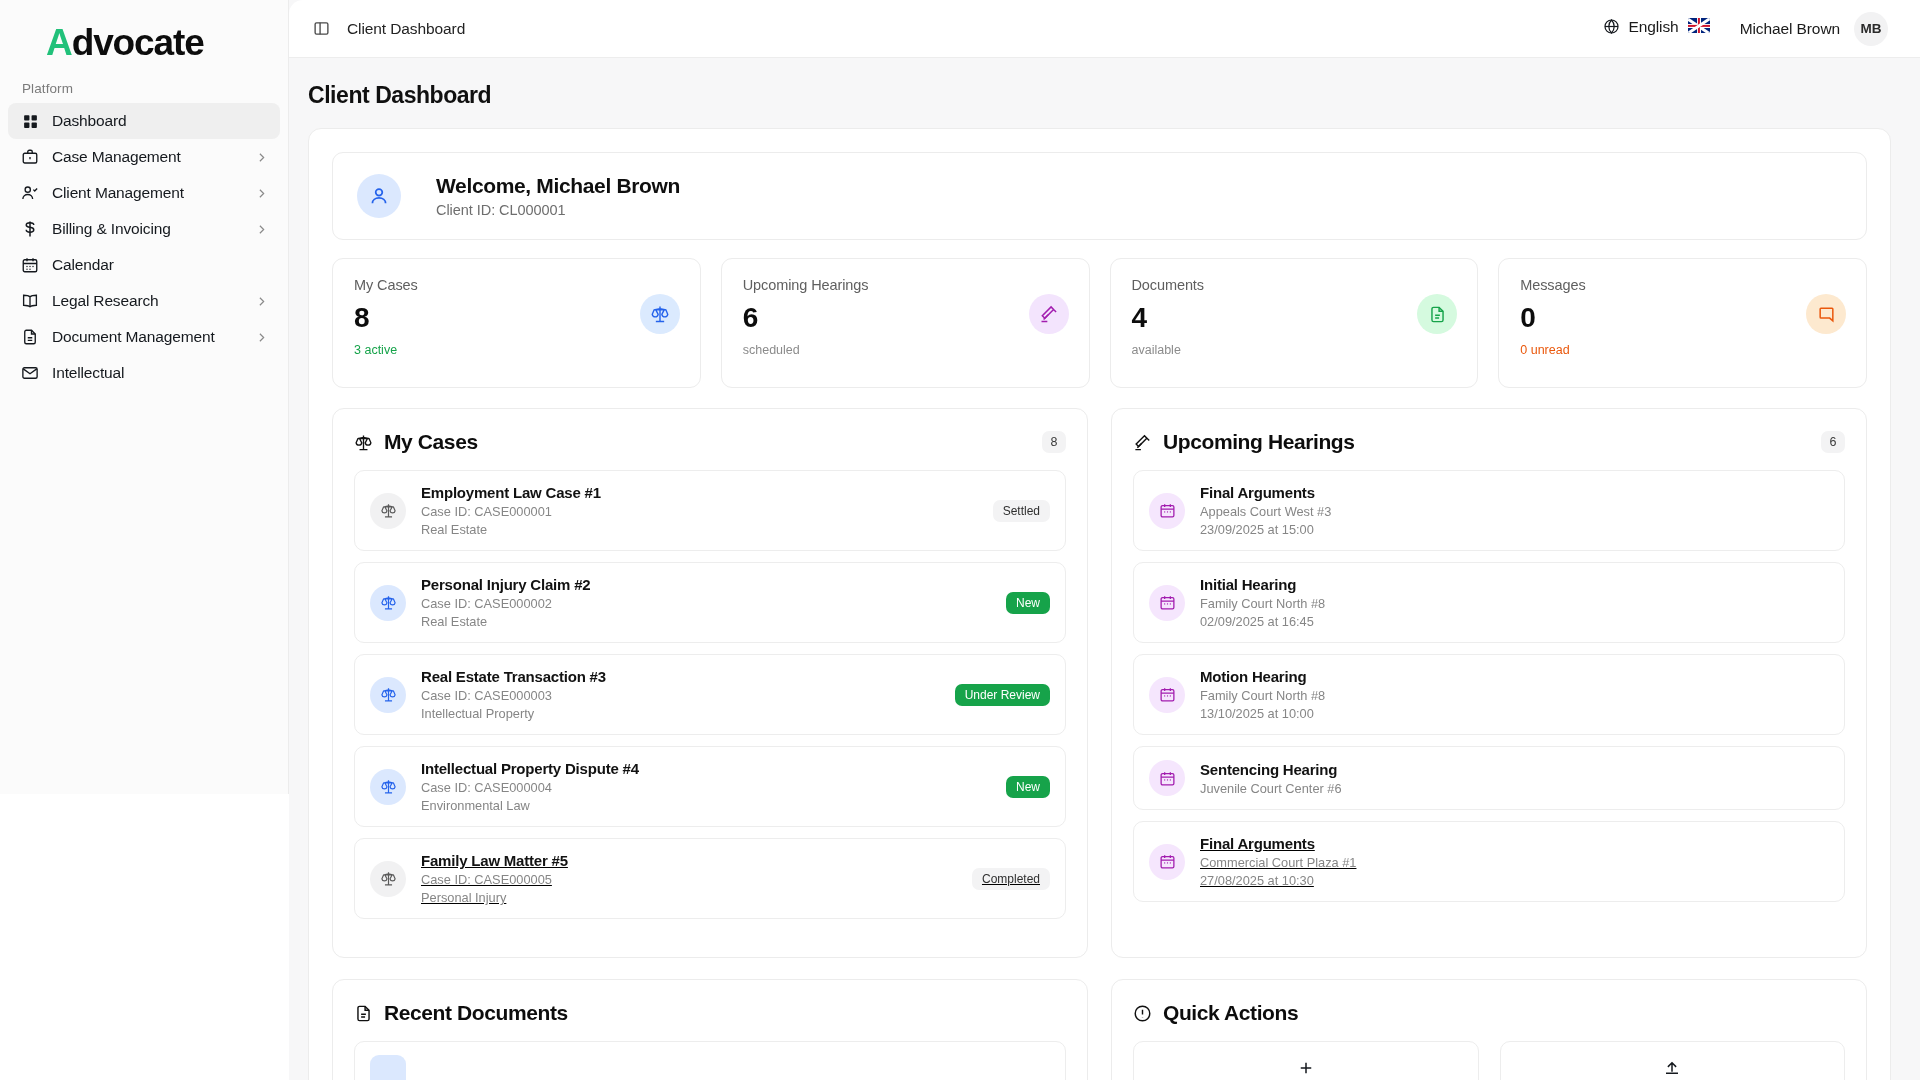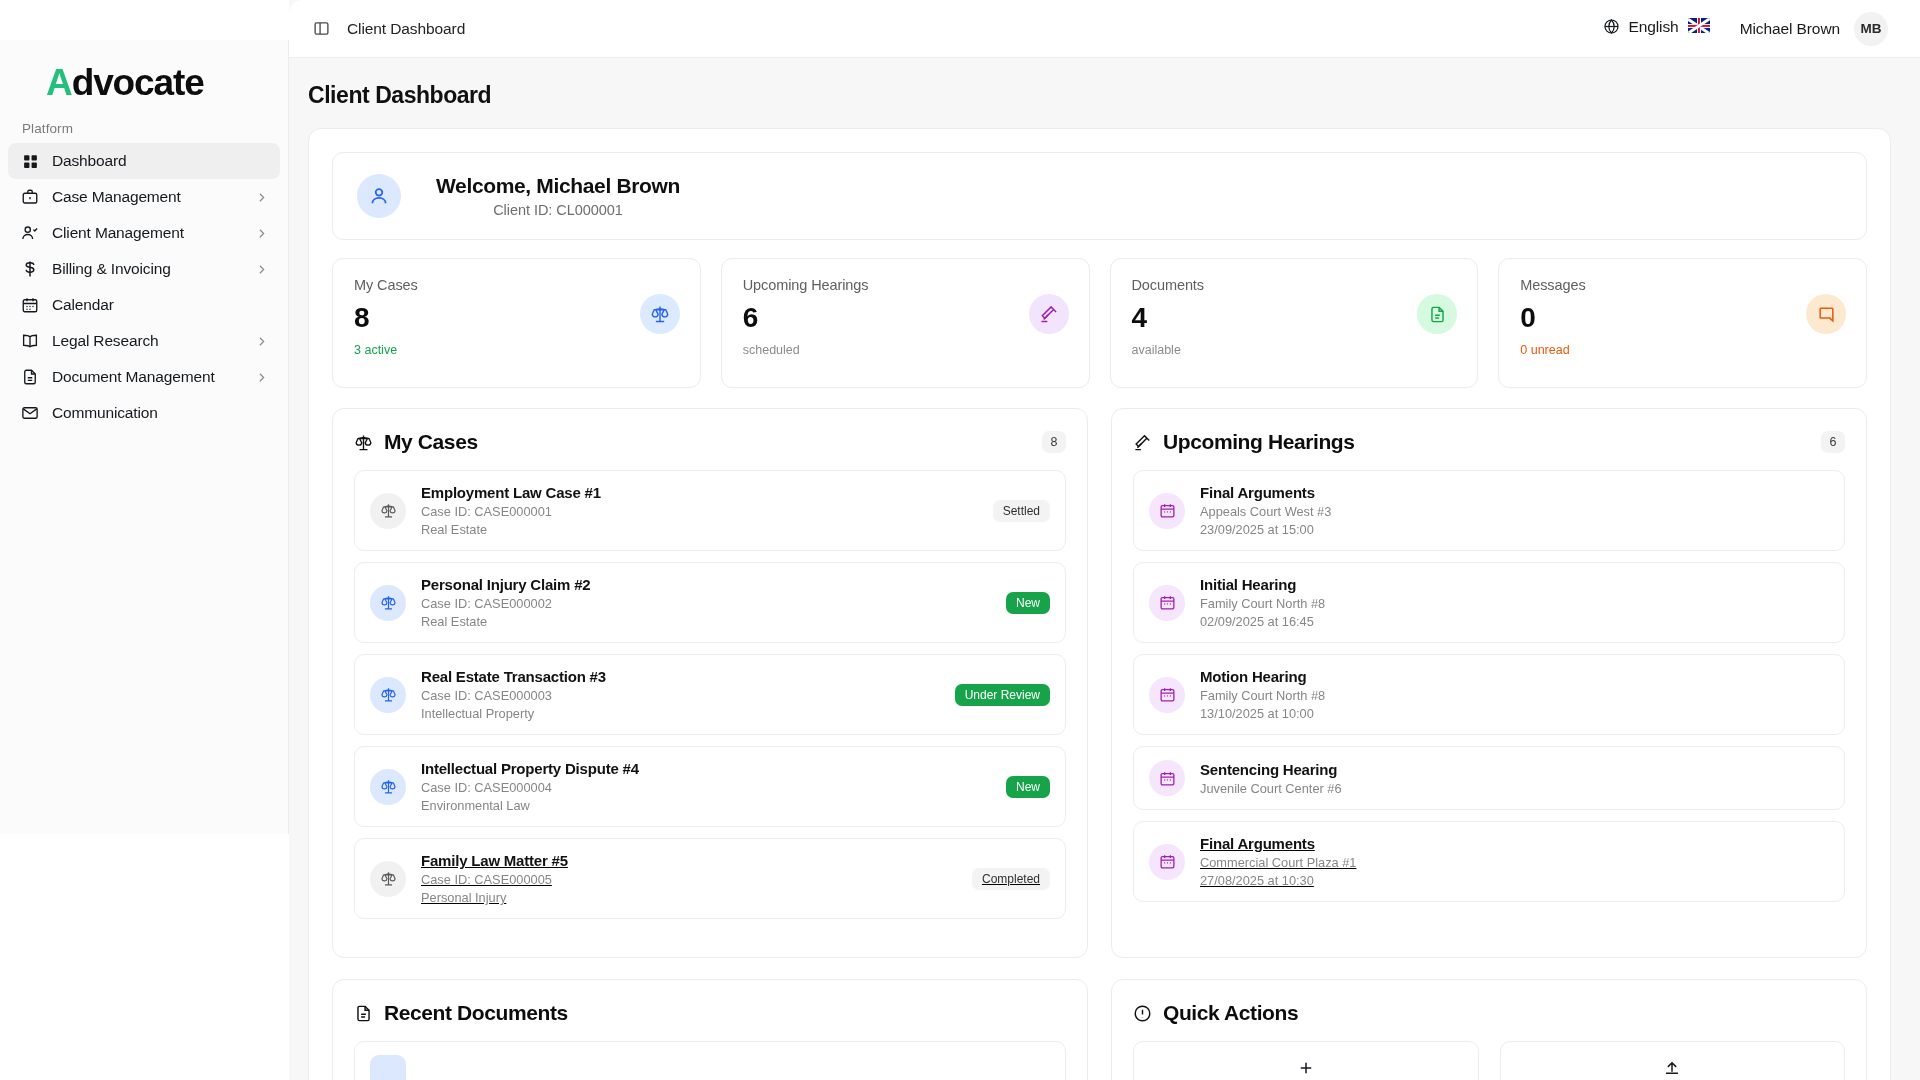--- a/index.html
+++ b/index.html
@@ -8,21 +8,21 @@
     font-family: "Liberation Sans", sans-serif;
     background: #ffffff; overflow: hidden;
     -webkit-font-smoothing: antialiased;
   }
   .app { display: flex; width: 1920px; height: 1080px; }
 
   
   .sidebar {
     width: 289px; min-width: 289px; height: 794px;
     background: #fbfbfb; border-right: 1px solid #ececec;
-    padding: 0; position: relative; margin-top: 40px;
+    padding: 0; position: relative;
   }
   .logo {
     font-size: 37px; font-weight: 700; letter-spacing: -1.1px;
     padding: 22px 0 0 46px; color: #0d0d0d;
   }
   .logo .a { color: #21c17a; }
   .platform-label {
     font-size: 13.5px; color: #7b7b7b; padding: 17px 0 7px 22px;
     letter-spacing: 0.1px;
   }
@@ -100,21 +100,21 @@
   
   .welcome {
     border: 1px solid #ececec; border-radius: 11px; padding: 21px 24px;
     display: flex; align-items: center; gap: 35px; background: #fff;
   }
   .welcome-av {
     width: 44px; height: 44px; border-radius: 50%; background: #dbe8fe;
     display: flex; align-items: center; justify-content: center; color: #2563eb;
   }
   .welcome-title { font-size: 21px; font-weight: 700; color: #0f0f0f; letter-spacing: -0.35px; }
-  .welcome-sub { font-size: 14.5px; color: #6e6e6e; margin-top: 4px; letter-spacing: -0.05px; text-align: center; }
+  .welcome-sub { font-size: 14.5px; color: #6e6e6e; margin-top: 4px; letter-spacing: -0.05px; }
 
   
   .stats { display: flex; gap: 20px; margin-top: 18px; }
   .stat {
     flex: 1; border: 1px solid #ececec; border-radius: 11px;
     padding: 18px 20px 18px 21px; background: #fff;
     display: flex; align-items: flex-start; justify-content: space-between;
     min-height: 130px;
   }
   .stat-label { font-size: 14.5px; color: #5f5f5f; letter-spacing: -0.1px; }
@@ -301,21 +301,21 @@
           </span>
       </div>
 
       <div class="nav-item">
         <span class="nav-ico">
             <svg width="18" height="18" viewBox="0 0 24 24" fill="none" stroke="currentColor" stroke-width="1.8">
               <rect x="2.5" y="5" width="19" height="14" rx="2"></rect>
               <path d="M3 6.5l9 6.5 9-6.5"></path>
             </svg>
           </span>
-        <span class="nav-label">Communication</span>
+        <span class="nav-label">Intellectual</span>
       </div>
 
     </nav>
   </aside>
 
   <section class="main">
 
     <header class="topbar">
       <span class="panel-toggle">
           <svg width="17" height="17" viewBox="0 0 24 24" fill="none" stroke="currentColor" stroke-width="1.9">

